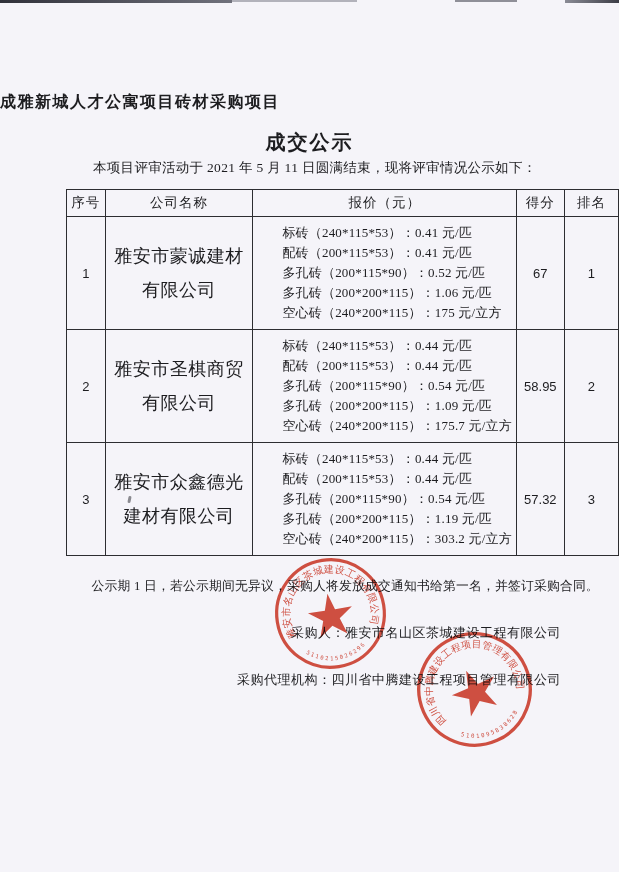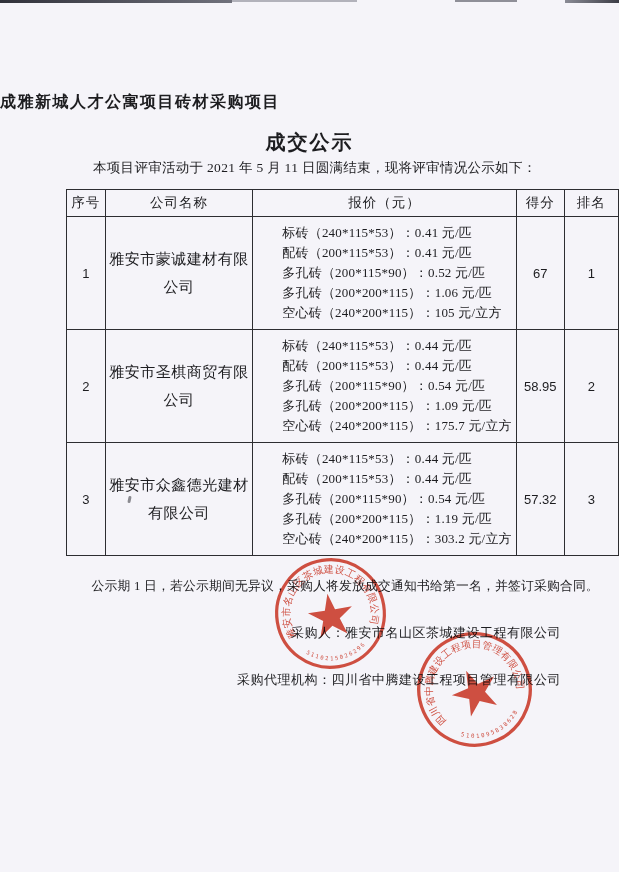--- a/index.html
+++ b/index.html
@@ -41,21 +41,21 @@
   table.bid th, table.bid td {
     border:1px solid #2d2d31;
     font-weight:normal;
     padding:0;
     vertical-align:middle;
   }
   table.bid thead tr { height:27px; }
   table.bid tbody tr { height:112px; }
   th.hdr { font-size:13.5px; text-align:center; letter-spacing:1px;margin-top:23px; }
   td.c-no, td.c-score, td.c-rank { text-align:center; font-size:13px; font-family:"Liberation Sans","DejaVu Sans",sans-serif; }
-  td.c-company { text-align:center; font-size:15px; letter-spacing:.5px; line-height:1.9; padding:0 5px; }
+  td.c-company { text-align:center; font-size:18px; letter-spacing:.5px; line-height:1.9; padding:0 5px; }
   td.c-quotes { padding:0; }
   .quote-stack {
     height:112px; display:flex; flex-direction:column;
     justify-content:space-around; padding:6px 4px 6px 9px; box-sizing:border-box;
   }
   .quote-line { font-size:13px; letter-spacing:.2px; white-space:nowrap;margin-left:20px; }
 
   .notice {
     position:absolute; top:578px; left:66px; width:496px;
     font-size:12.8px; text-indent:2em; letter-spacing:.2px; white-space:nowrap;
@@ -110,21 +110,21 @@
     <tbody>
       <tr>
         <td class="c-no">1</td>
         <td class="c-company">雅安市蒙诚建材有限公司</td>
         <td class="c-quotes">
           <div class="quote-stack">
             <div class="quote-line">标砖（240*115*53）：0.41 元/匹</div>
             <div class="quote-line">配砖（200*115*53）：0.41 元/匹</div>
             <div class="quote-line">多孔砖（200*115*90）：0.52 元/匹</div>
             <div class="quote-line">多孔砖（200*200*115）：1.06 元/匹</div>
-            <div class="quote-line">空心砖（240*200*115）：105 元/立方</div>
+            <div class="quote-line">空心砖（240*200*115）：175 元/立方</div>
           </div>
         </td>
         <td class="c-score">67</td>
         <td class="c-rank">1</td>
       </tr>
       <tr>
         <td class="c-no">2</td>
         <td class="c-company">雅安市圣棋商贸有限公司</td>
         <td class="c-quotes">
           <div class="quote-stack">

